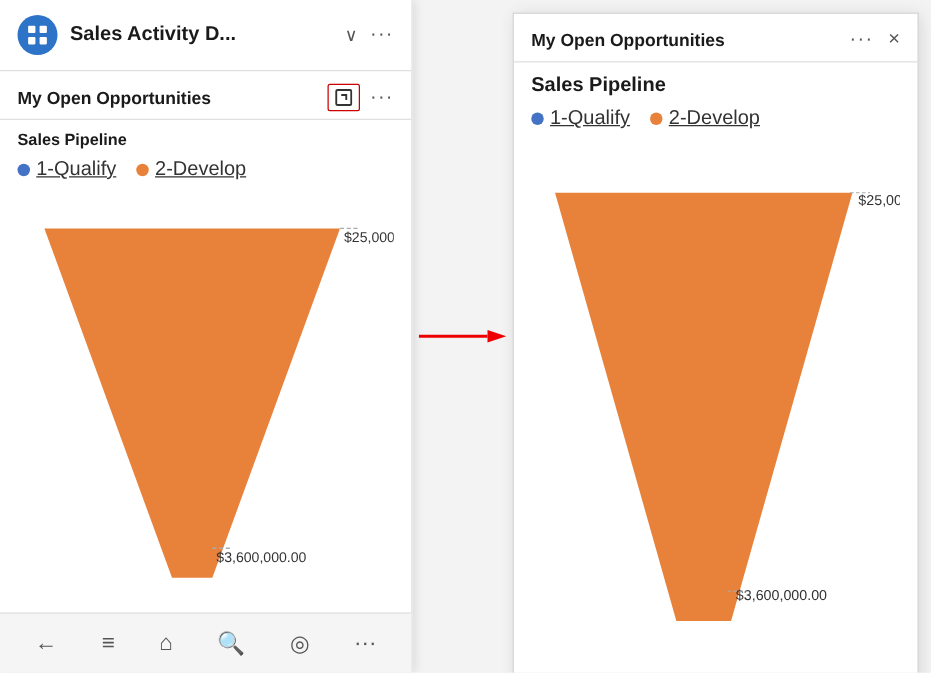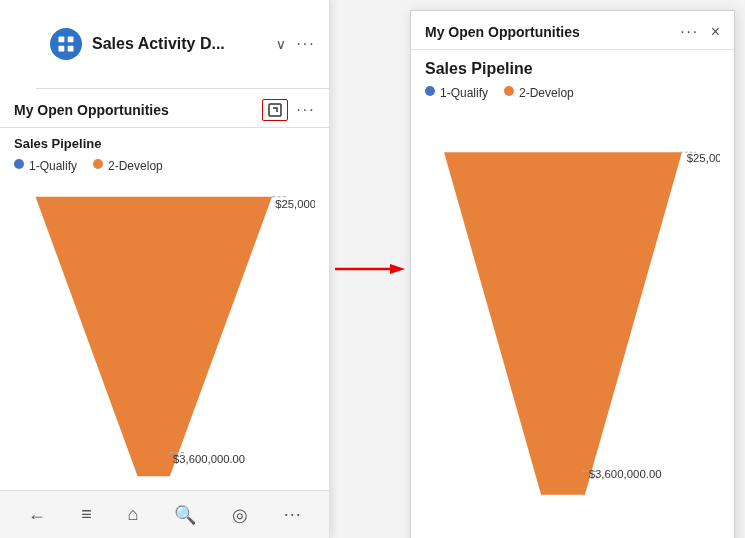--- a/index.html
+++ b/index.html
@@ -32,24 +32,23 @@
       display: flex;
       flex-direction: column;
       border-right: 1px solid #e0e0e0;
       box-shadow: 2px 0 8px rgba(0,0,0,0.1);
       flex-shrink: 0;
     }
 
     .left-header {
       display: flex;
       align-items: center;
-      padding: 28px 14px;
+      padding: 12px 14px;
       border-bottom: 1px solid #e0e0e0;
       background: #ffffff;
-      margin-left: 36px;
     }
 
     .app-icon {
       width: 32px;
       height: 32px;
       background: #2d73c8;
       border-radius: 50%;
       display: flex;
       align-items: center;
       justify-content: center;
@@ -141,23 +140,25 @@
 
     .legend {
       display: flex;
       align-items: center;
       gap: 16px;
       padding: 4px 14px 6px 14px;
     }
 
     .legend-item {
       display: flex;
+      align-items: center;
       gap: 5px;
-      font-size: 12px;
+      font-size: 16px;
       color: #333;
+      text-decoration: underline;
     }
 
     .legend-dot {
       width: 10px;
       height: 10px;
       border-radius: 50%;
     }
 
     .left-chart-area {
       flex: 1;

